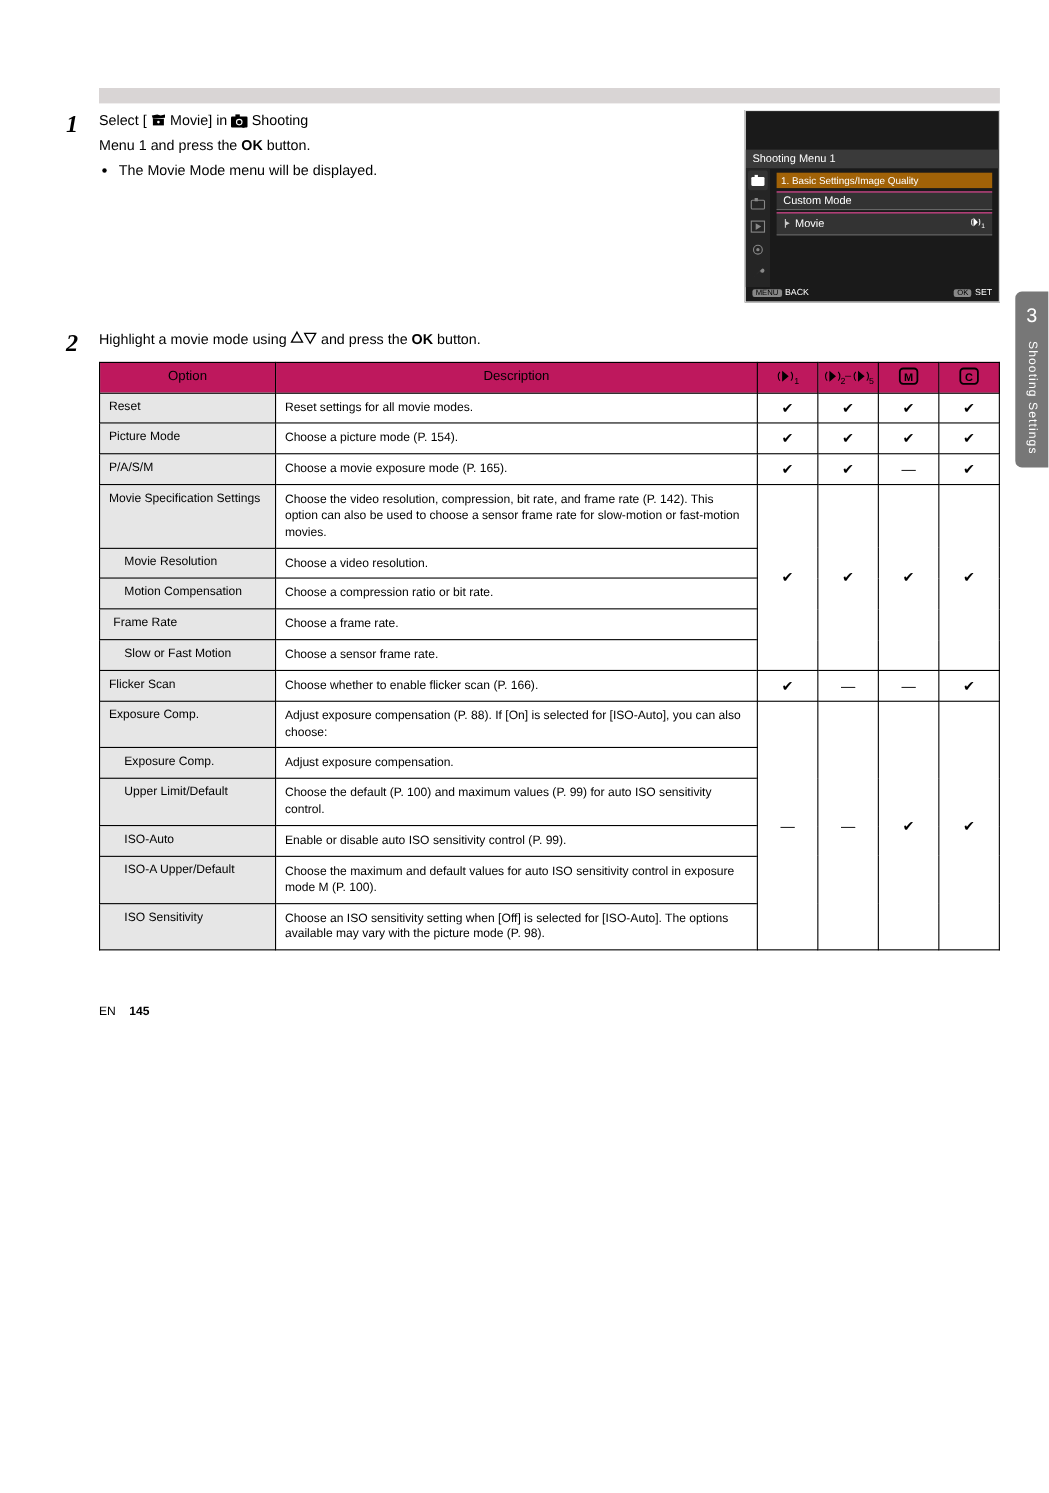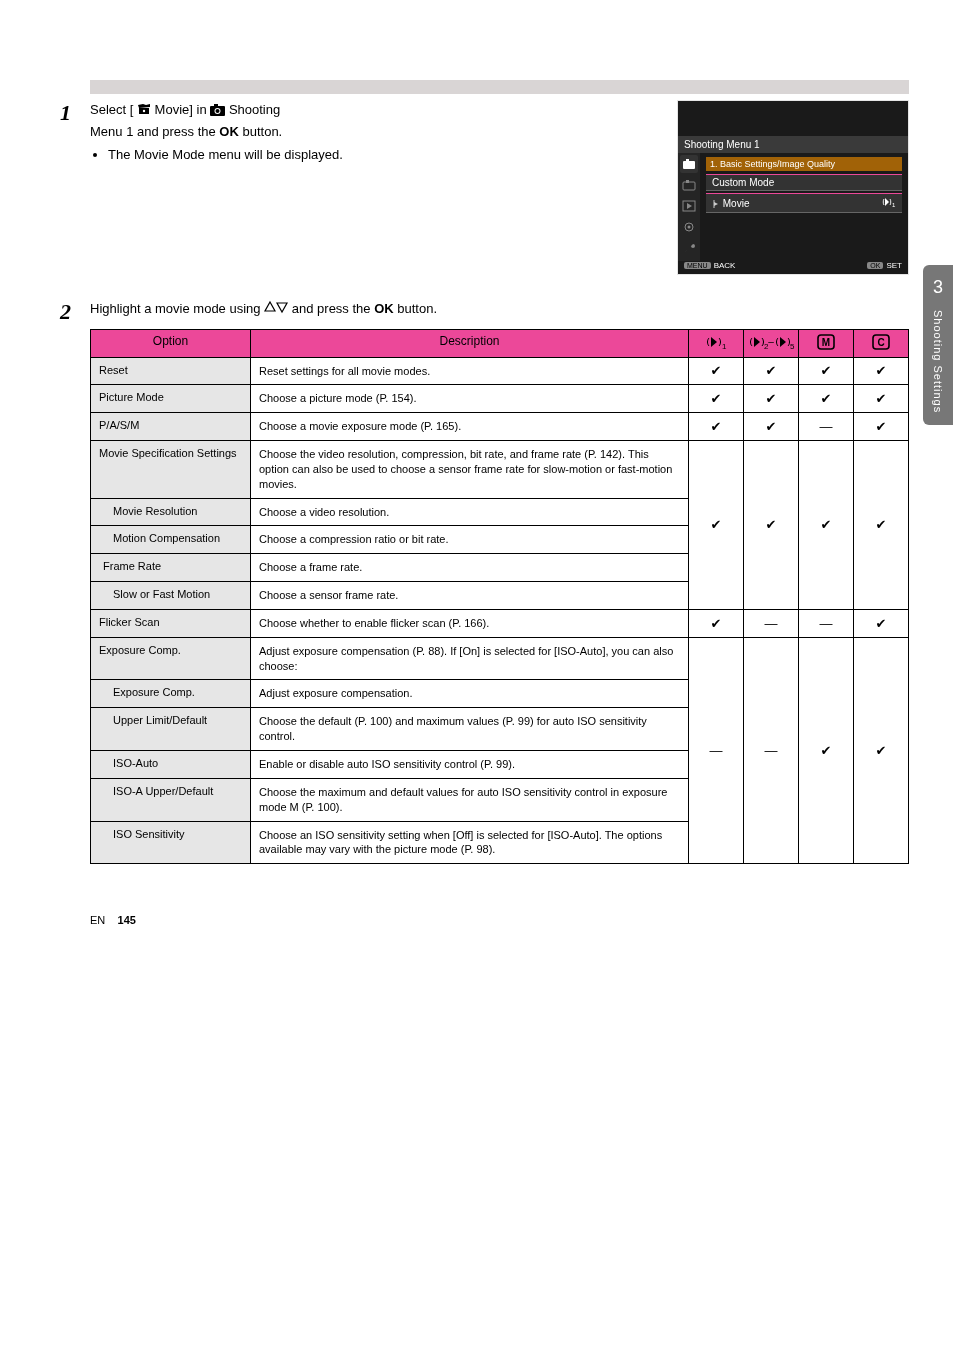--- a/index.html
+++ b/index.html
@@ -150,21 +150,21 @@
   }
   table.feat th, table.feat td {
     border: 1px solid #000;
     padding: 6px 8px;
     vertical-align: top;
   }
   table.feat td.rowlabel, table.feat td.subcell {
     background: #e6e6e6;
   }
   table.feat th {
-    background: #ec4899;
+    background: #be185d;
     font-weight: normal;
     text-align: center;
     padding: 4px 2px;
     font-size: 12px;
   }
   table.feat td.mark {
     text-align: center;
     vertical-align: middle;
     font-size: 13px;
     padding: 2px;

